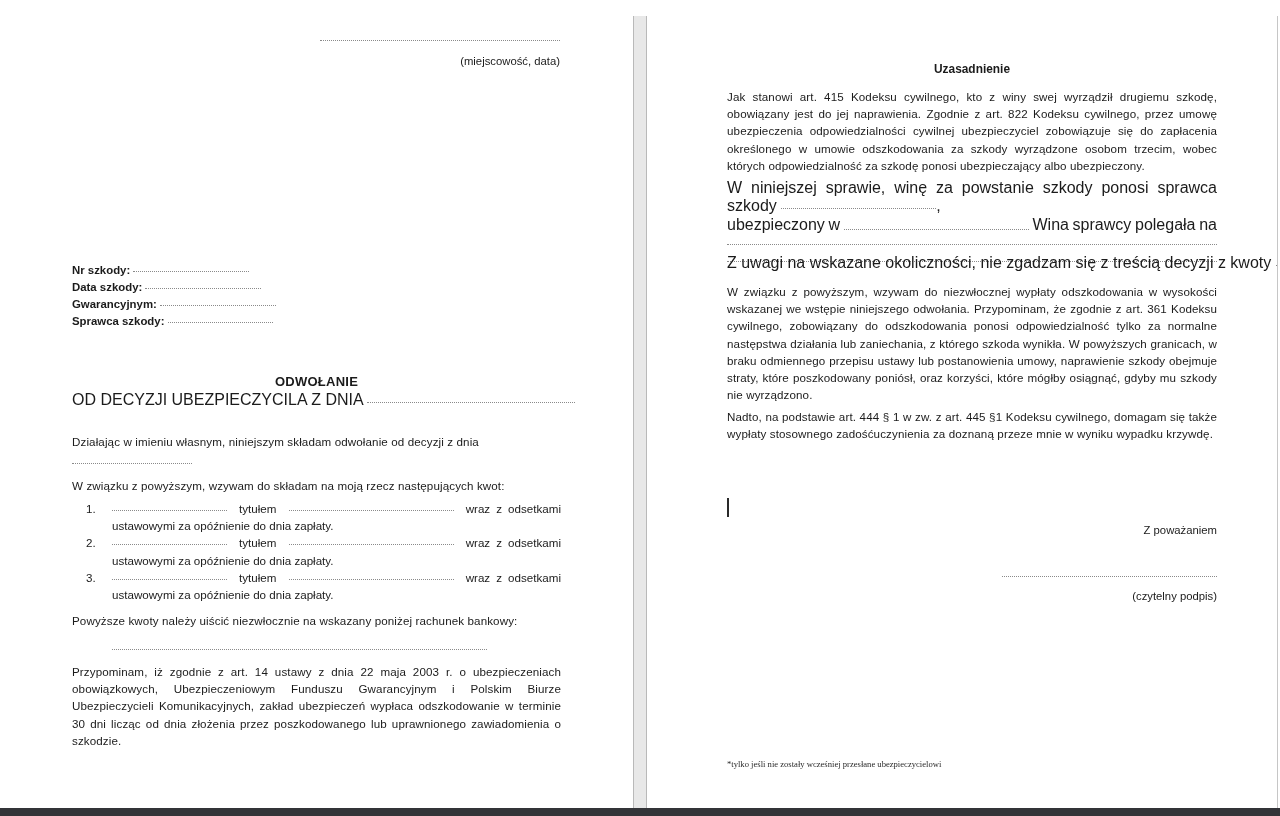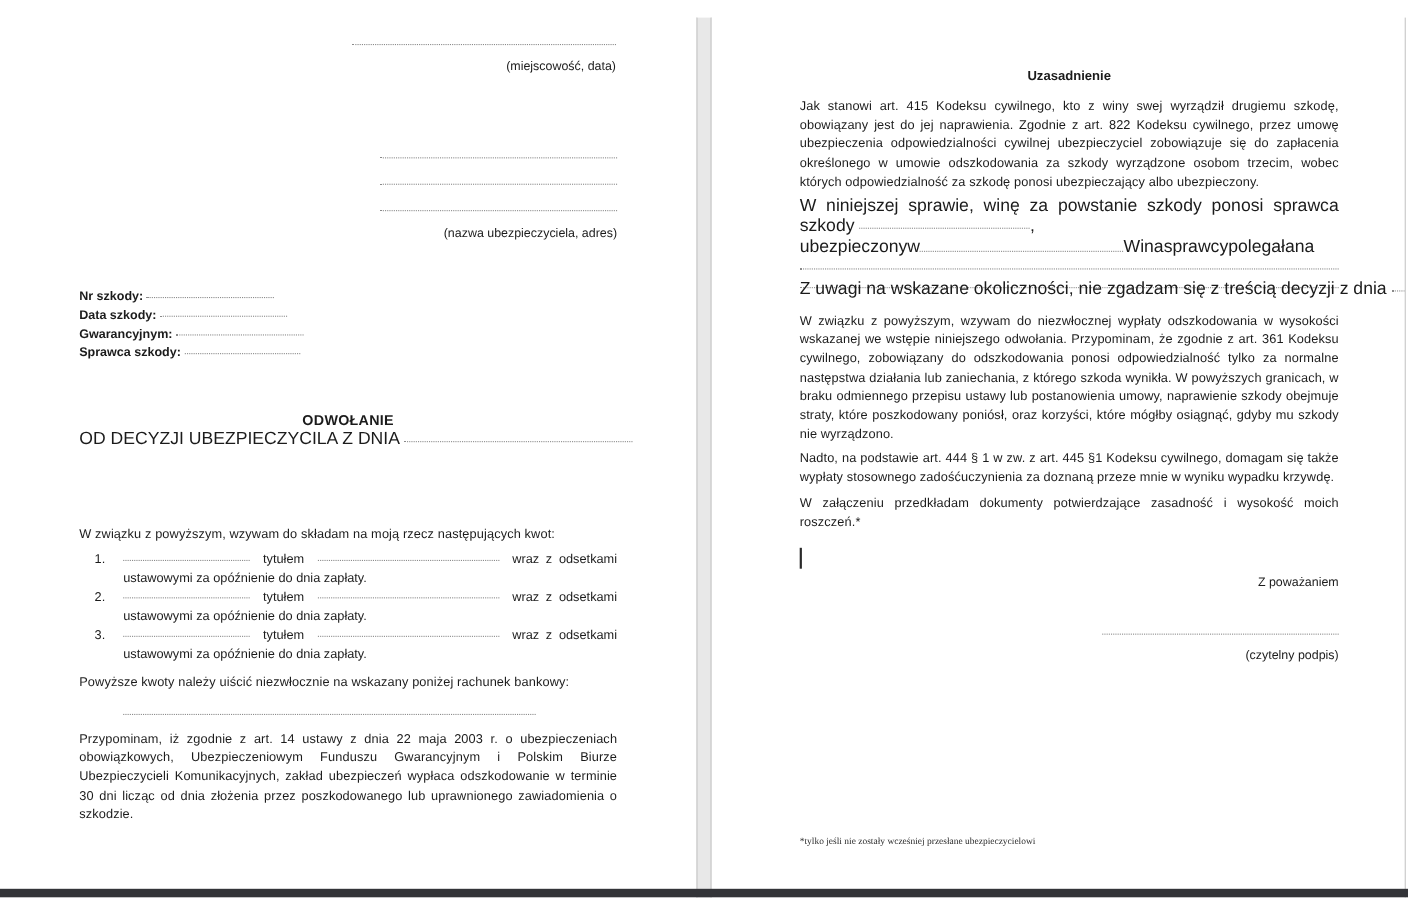--- a/index.html
+++ b/index.html
@@ -155,26 +155,20 @@
 
 <div id="viewer">
 
   <div class="page" id="page-left">
 
     <div style="position:absolute; left:320px; top:24px; width:240px;">
       <div class="dotline"></div>
       <div class="caption right-al" style="margin-top:13px;">(miejscowość, data)</div>
     </div>
 
-    <div style="position:absolute; left:345px; top:127px; width:216px;">
-      <div class="dotline"></div>
-      <div class="dotline" style="margin-top:23px;"></div>
-      <div class="dotline" style="margin-top:23px;"></div>
-      <div class="caption right-al" style="margin-top:13px;">(nazwa ubezpieczyciela, adres)</div>
-    </div>
 
     <div style="position:absolute; left:72px; top:246px;">
       <div class="label-row">
         <span>Nr szkody:</span>
         <span class="dots" style="width:116px;"></span>
       </div>
       <div class="label-row">
         <span>Data szkody:</span>
         <span class="dots" style="width:116px;"></span>
       </div>
@@ -189,20 +183,26 @@
     </div>
 
     <div style="position:absolute; left:72px; top:357px; width:489px;">
       <h1 class="doc-title">ODWOŁANIE</h1>
       <div class="doc-title" style="white-space:nowrap;">
         <span>OD DECYZJI UBEZPIECZYCILA Z DNIA</span>
         <span class="dots" style="width:208px;"></span>
       </div>
     </div>
 
+    <div class="body-col-left" style="top:417px;">
+      <p class="para">Działając w imieniu własnym, niniejszym składam odwołanie od decyzji z dnia</p>
+      <div style="margin-top:2px;">
+        <span class="dots" style="width:120px;"></span>
+      </div>
+    </div>
 
     <div class="body-col-left" style="top:461px;">
       <p class="para">W związku z powyższym, wzywam do składam na moją rzecz następujących kwot:</p>
     </div>
 
     <div class="body-col-left" style="top:484px;">
       <ol class="claims">
         <li>
           <span class="dots" style="width:115px;"></span>
           <span style="padding:0 6px;">tytułem</span>
@@ -247,51 +247,48 @@
 
     <div class="body-col-right" style="top:72px;">
       <p class="para">Jak stanowi art.   415 Kodeksu cywilnego, kto z winy swej wyrządził drugiemu szkodę, obowiązany jest do jej naprawienia. Zgodnie z art.  822 Kodeksu cywilnego, przez umowę ubezpieczenia odpowiedzialności cywilnej ubezpieczyciel zobowiązuje się do zapłacenia określonego w umowie odszkodowania za szkody wyrządzone osobom trzecim, wobec których odpowiedzialność za szkodę ponosi ubezpieczający albo ubezpieczony.</p>
     </div>
 
     <div class="body-col-right" style="top:163px;">
       <div class="para" style="text-align:justify;">
         <span>W niniejszej sprawie, winę za powstanie szkody ponosi sprawca szkody</span>
         <span class="dots" style="width:155px;"></span><span>,</span>
       </div>
-      <div class="para" style="display:flex; align-items:baseline; justify-content:flex-start; margin-top:1px;">
+      <div class="para" style="display:flex; align-items:baseline; justify-content:space-between; margin-top:1px;">
         <span>ubezpieczony</span>
         <span>w</span>
         <span class="dots" style="width:185px;"></span>
         <span>Wina</span>
         <span>sprawcy</span>
         <span>polegała</span>
         <span>na</span>
       </div>
       <div class="dotline" style="margin-top:10px;"></div>
       <div class="dotline" style="margin-top:16px;"></div>
     </div>
 
     <div class="body-col-right" style="top:238px;">
       <div class="para bold" style="white-space:nowrap;">
-        <span>Z uwagi na wskazane okoliczności, nie zgadzam się z treścią decyzji z dnia</span>
+        <span>Z uwagi na wskazane okoliczności, nie zgadzam się z treścią decyzji z kwoty</span>
         <span class="dots" style="width:118px;"></span>
       </div>
     </div>
 
     <div class="body-col-right" style="top:267px;">
       <p class="para">W związku z powyższym, wzywam do niezwłocznej wypłaty odszkodowania w wysokości wskazanej we wstępie niniejszego odwołania. Przypominam, że zgodnie z art. 361  Kodeksu cywilnego, zobowiązany do odszkodowania ponosi odpowiedzialność tylko za normalne następstwa działania lub zaniechania, z którego szkoda wynikła. W powyższych granicach, w braku odmiennego przepisu ustawy lub postanowienia umowy, naprawienie szkody obejmuje straty, które poszkodowany poniósł, oraz korzyści, które mógłby osiągnąć, gdyby mu szkody nie wyrządzono.</p>
     </div>
 
     <div class="body-col-right" style="top:392px;">
       <p class="para">Nadto, na podstawie art. 444 § 1 w zw. z art. 445 §1  Kodeksu cywilnego, domagam się także wypłaty stosownego zadośćuczynienia za doznaną przeze mnie w wyniku wypadku krzywdę.</p>
     </div>
 
-    <div class="body-col-right" style="top:433px;">
-      <p class="para">W załączeniu przedkładam dokumenty potwierdzające zasadność i wysokość moich roszczeń.*</p>
-    </div>
 
     <div class="caret" style="left:80px; top:482px; height:19px;"></div>
 
     <div class="body-col-right" style="top:507px;">
       <div class="caption right-al">Z poważaniem</div>
     </div>
 
     <div style="position:absolute; left:355px; top:560px; width:215px;">
       <div class="dotline"></div>
       <div class="caption right-al" style="margin-top:12px;">(czytelny podpis)</div>

